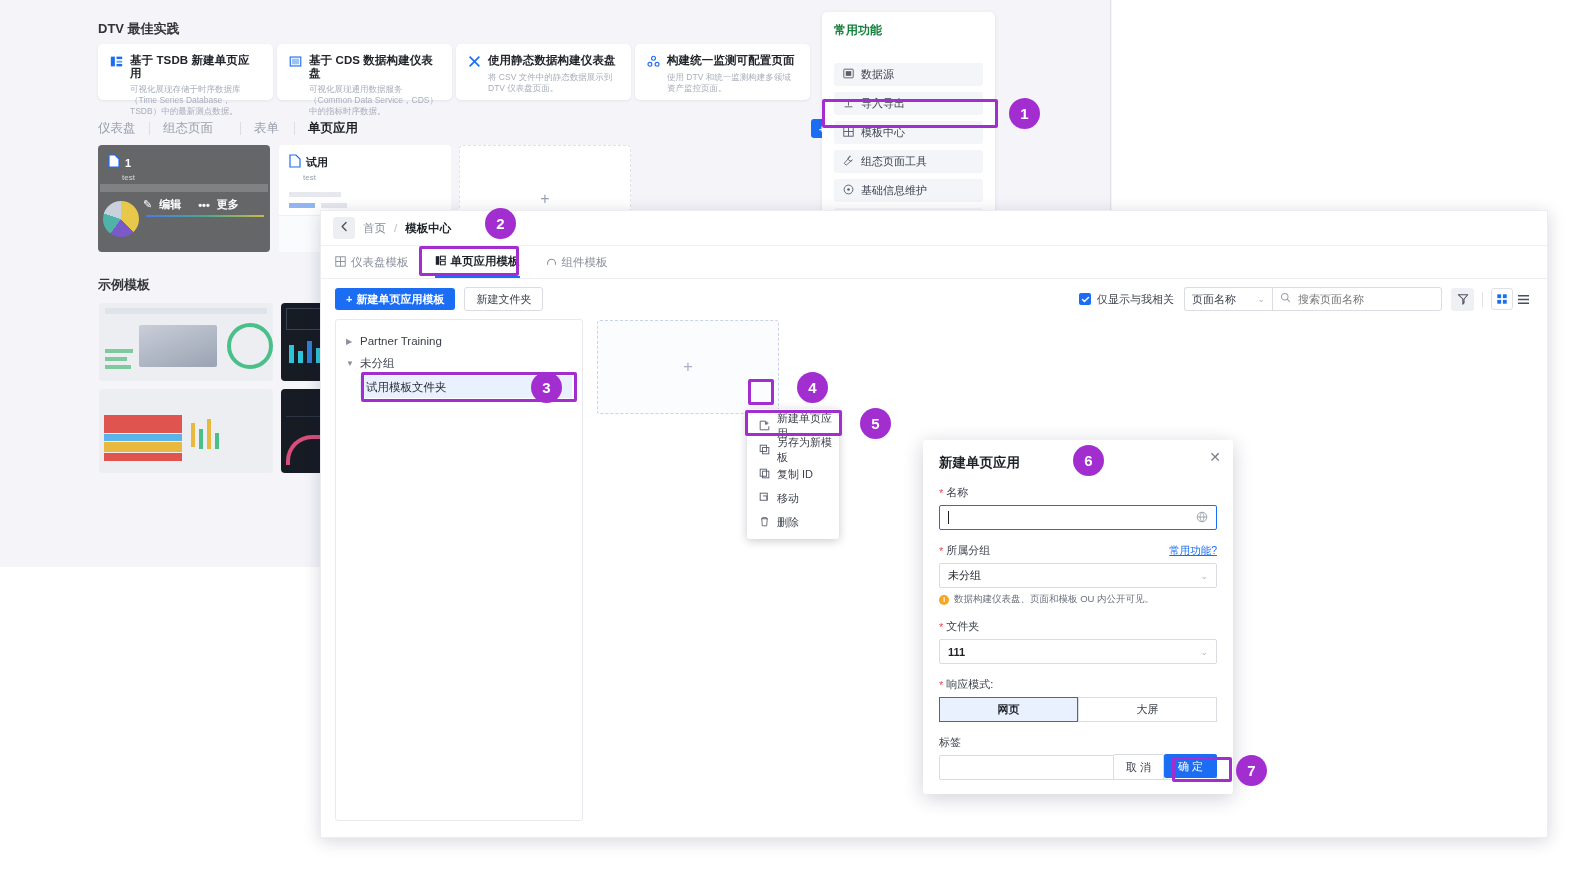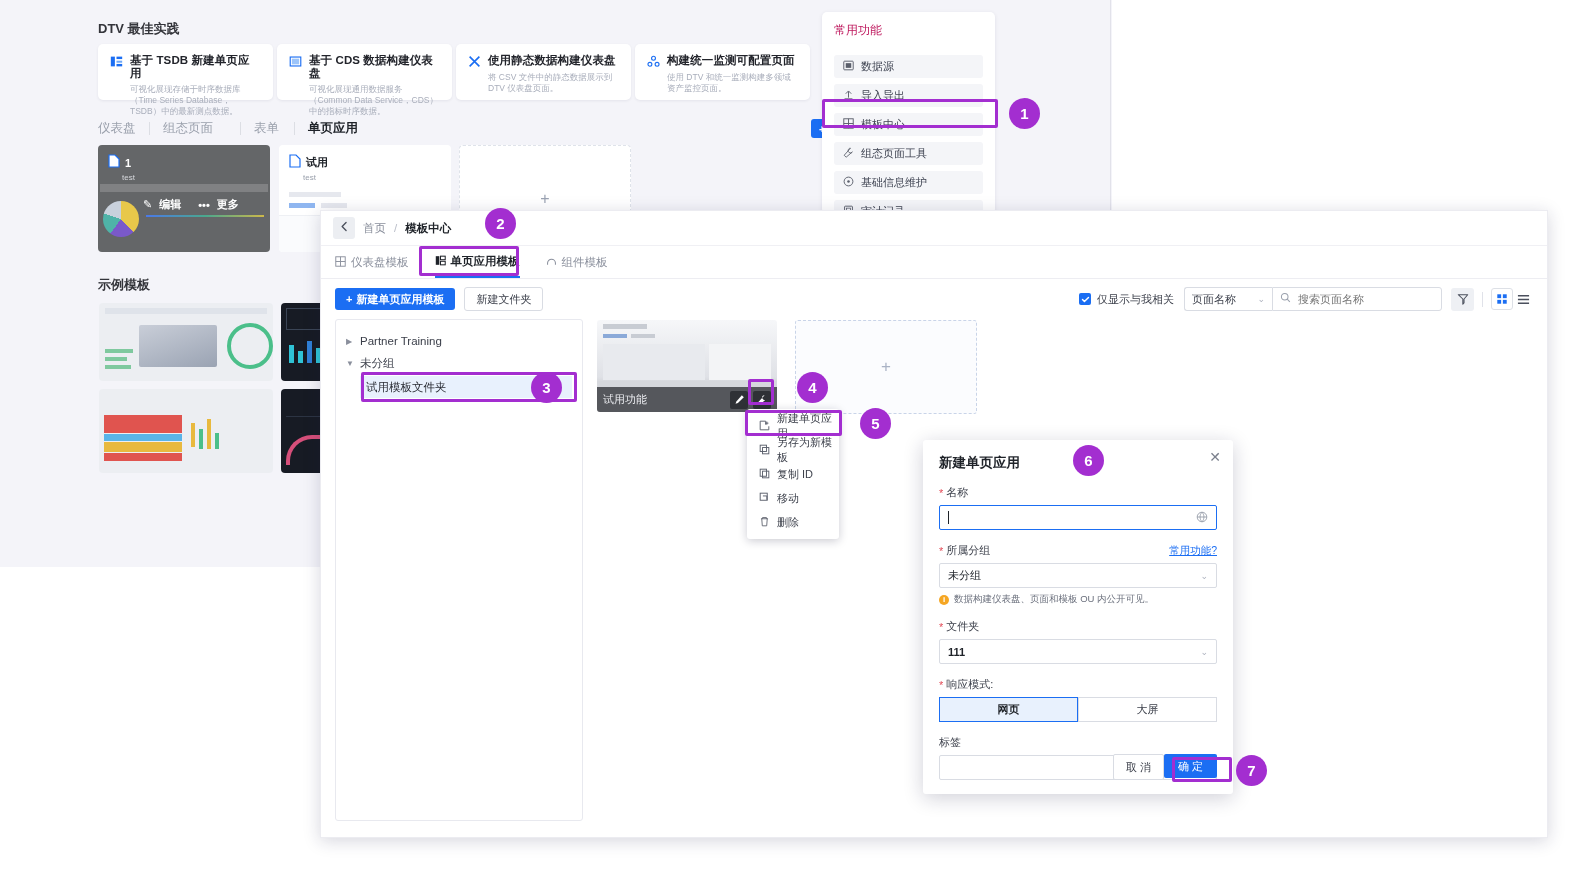--- a/index.html
+++ b/index.html
@@ -41,21 +41,21 @@
   .appcard .ac-head{display:flex;align-items:center;gap:5px;padding:9px 10px 0 10px;}
   .ac-name{font-size:11px;font-weight:bold;}
   .ac-sub{font-size:8px;color:#9aa0ac;margin:2px 0 0 24px;}
 
   
   .thumb{position:absolute;border-radius:4px;overflow:hidden;}
 
   
   #cf-panel{position:absolute;left:822px;top:12px;width:173px;height:202px;background:#fff;border-radius:5px;
     box-shadow:0 1px 4px rgba(20,20,60,.09);padding:10px 12px 0 12px;box-sizing:border-box;overflow:hidden;}
-  #cf-title{font-size:12px;font-weight:normal;color:#be185d;margin-bottom:16px;}
+  #cf-title{font-size:12px;font-weight:bold;color:#15803d;margin-bottom:24px;}
   .cf-item{height:23px;background:#f4f5f8;border-radius:3px;margin-bottom:6px;display:flex;align-items:center;
     gap:7px;padding-left:9px;font-size:11px;color:#3d4250;cursor:pointer;}
 
   
   #tc-win{position:absolute;left:320px;top:210px;width:1228px;height:628px;background:#fff;
     box-shadow:0 3px 16px rgba(30,30,70,.18);border:1px solid #ececf1;box-sizing:border-box;}
   #tc-bread{height:34px;display:flex;align-items:center;padding-left:12px;gap:8px;
     border-bottom:1px solid #f0f0f4;}
   #tc-back{width:22px;height:22px;background:#eceef2;border-radius:3px;display:flex;align-items:center;
     justify-content:center;cursor:pointer;}
@@ -458,42 +458,20 @@
         <span>Partner Training</span>
       </div>
       <div class="tree-row">
         <span class="caret">▼</span>
         <span>未分组</span>
       </div>
       <div id="tree-folder" style="margin-left:14px;margin-top:2px;">试用模板文件夹</div>
     </div>
 
     <div style="display:flex;gap:18px;padding-top:1px;">
-      <div class="tplcard" style="background:linear-gradient(180deg,#f6f7f9 0%,#dfe1e6 62%,#d6d8dd 67%,#d6d8dd 100%);">
-        <div style="position:absolute;left:6px;top:4px;width:44px;height:5px;background:#c8ccd3;"></div>
-        <div style="position:absolute;left:6px;top:14px;width:24px;height:4px;background:#8aa9d8;"></div>
-        <div style="position:absolute;left:34px;top:14px;width:24px;height:4px;background:#c8ccd3;"></div>
-        <div style="position:absolute;left:6px;top:24px;right:72px;bottom:32px;background:#e8eaee;"></div>
-        <div style="position:absolute;right:6px;top:24px;width:62px;bottom:32px;background:#f3f4f6;"></div>
-        <div id="tpl-footer">
-          <span id="tpl-footer-name">试用功能</span>
-          <span style="display:flex;gap:5px;">
-            <span class="tpl-act">
-              <svg width="11" height="11" viewBox="0 0 14 14">
-                  <path d="M10 1.5l2.5 2.5L5 11.5 2 12.5l1-3z" fill="#fff"></path>
-                </svg>
-            </span>
-            <span class="tpl-act">
-              <svg width="11" height="11" viewBox="0 0 14 14">
-                  <path d="M9.5 1.5a3 3 0 1 0 2.4 4.8L4 13 1.5 10.5 8.2 3.1A3 3 0 0 0 9.5 1.5z" fill="#fff"></path>
-                </svg>
-            </span>
-          </span>
-        </div>
-      </div>
       <div id="tpl-add">
         <span>+</span>
       </div>
     </div>
   </div>
 </div>
 
 <div id="ctxmenu">
   <div class="ctx-item">
     <span>

